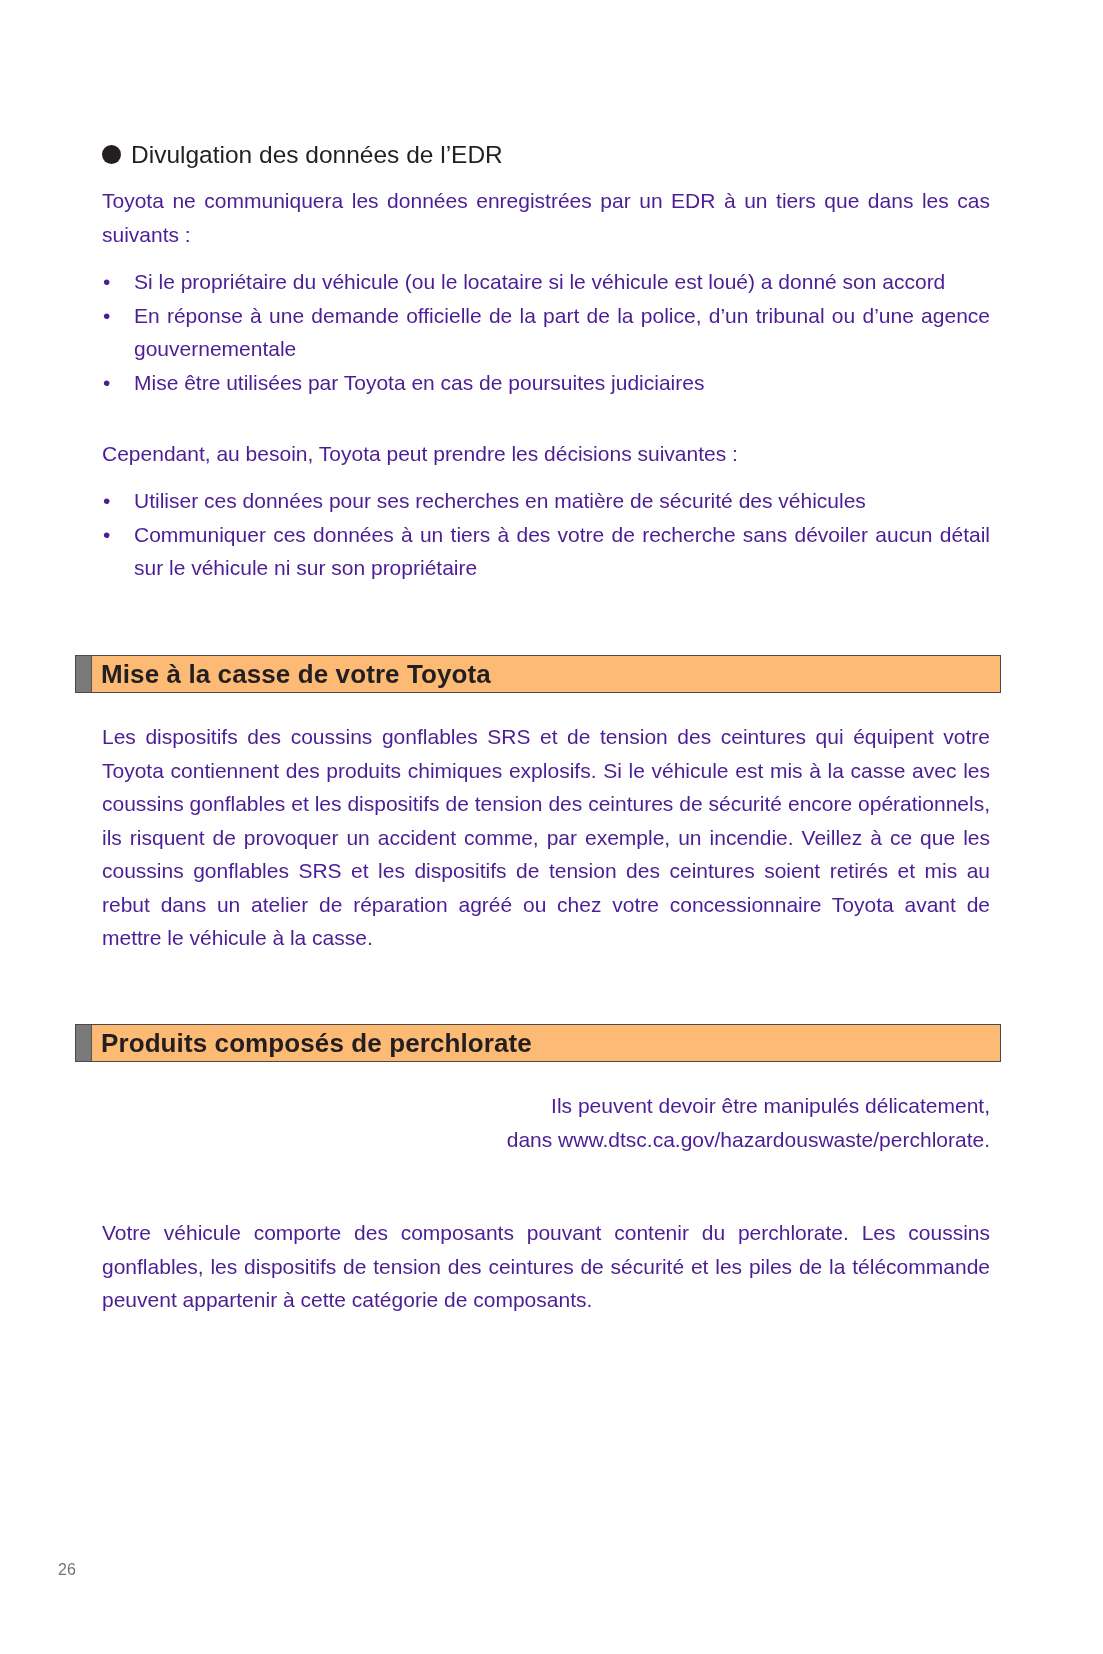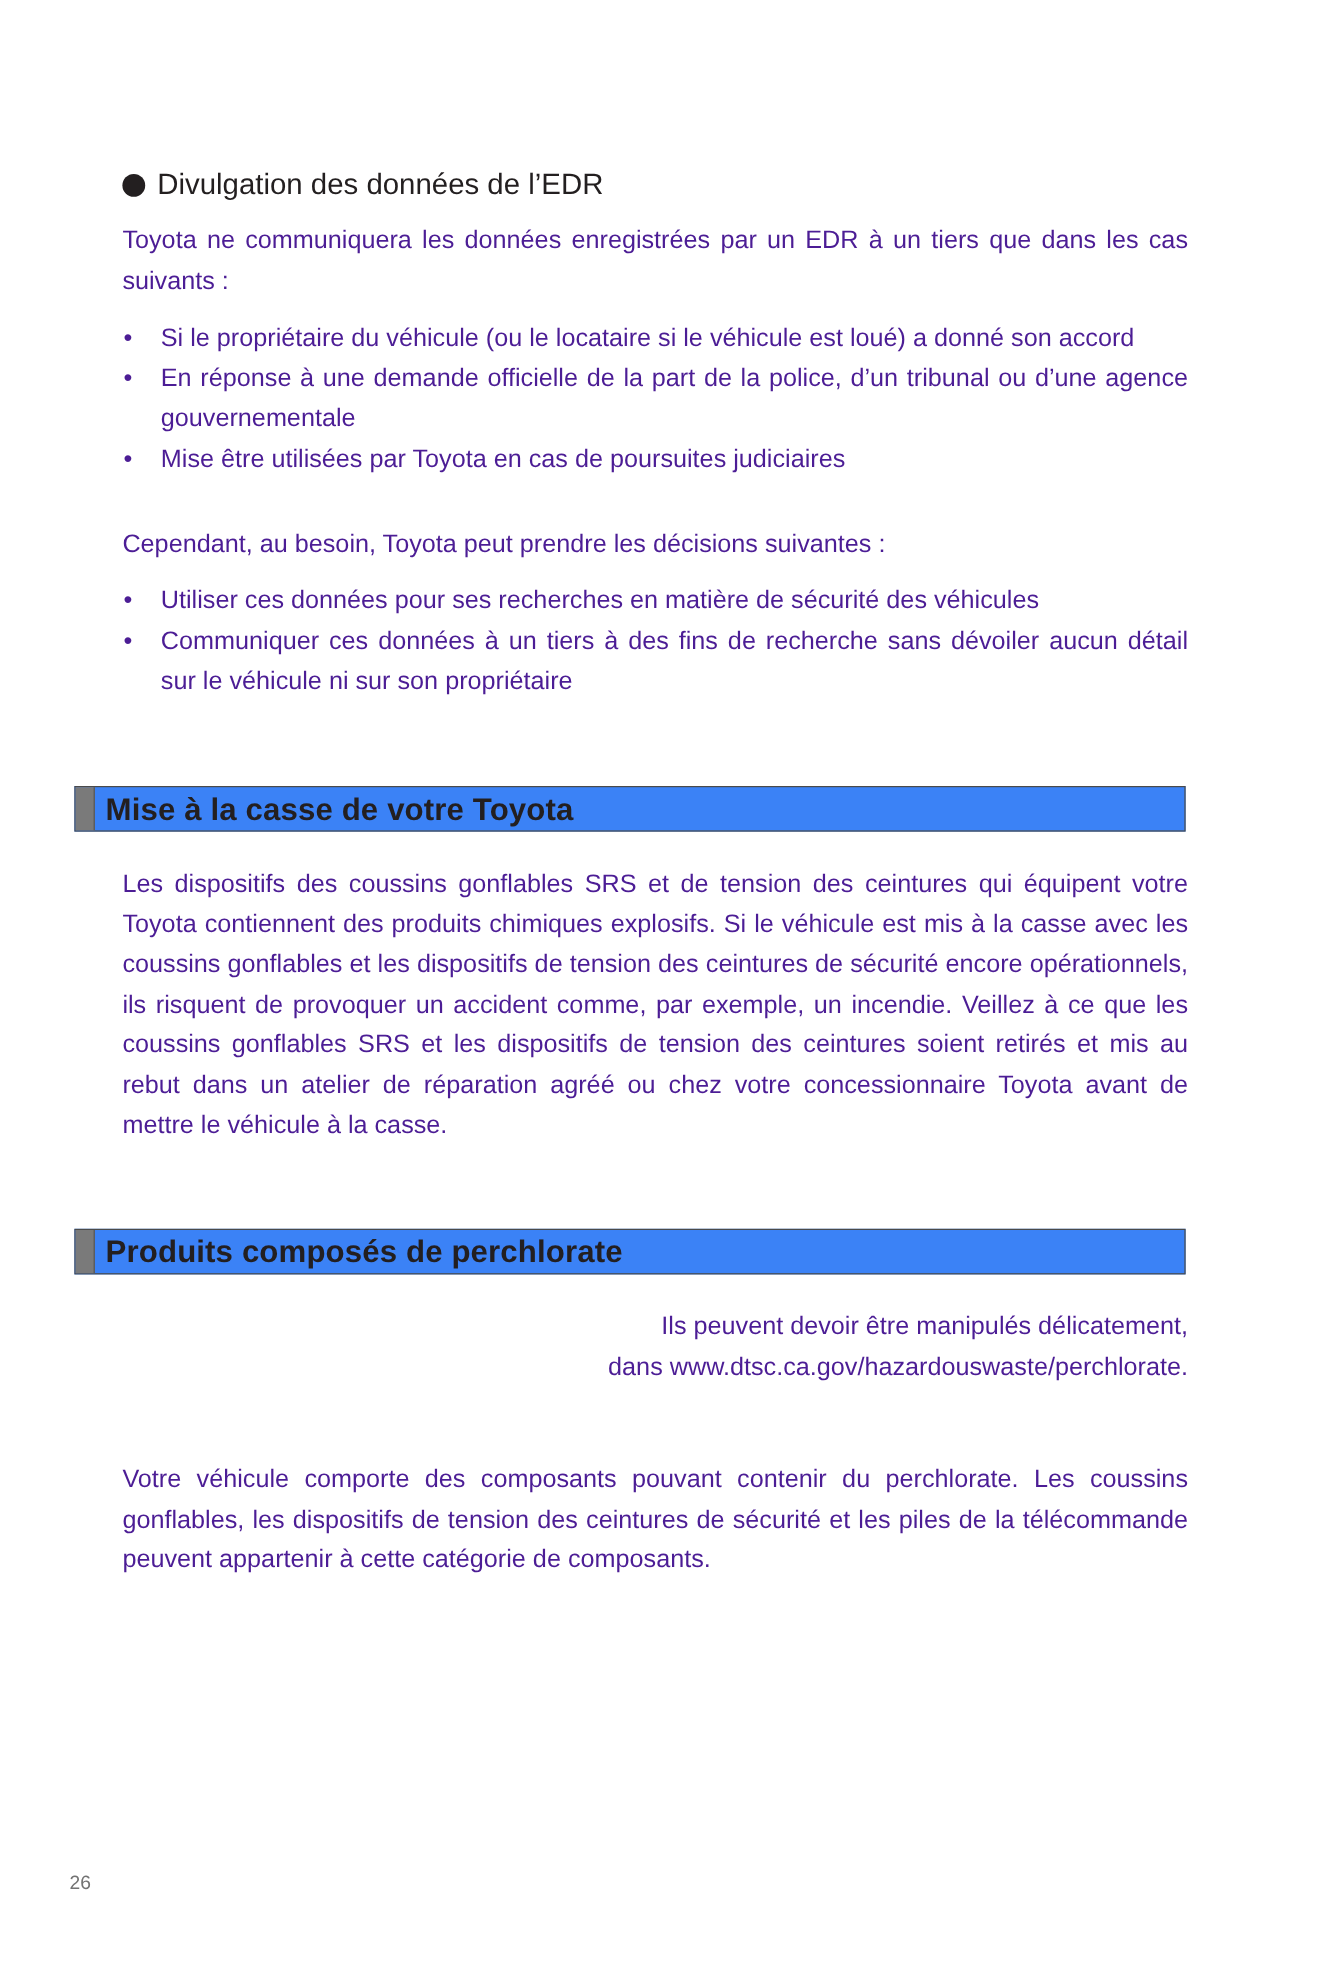--- a/index.html
+++ b/index.html
@@ -21,22 +21,22 @@
       display: inline-block; width: 19px; height: 19px; border-radius: 50%;
       background: #231f20; margin-right: 10px;
     }
     .block { position: absolute; left: 102px; width: 888px; }
     .bullets { list-style: none; margin: 0; padding: 0; }
     .bullets li { position: relative; padding-left: 32px; }
     .bullets li::before {
       content: "\2022"; position: absolute; left: 1px; top: 0;
     }
     .section-head {
-      position: absolute; left: 62px; width: 926px; height: 38px;
-      border: 1.5px solid #4a4a4a; box-sizing: border-box; background: #3b82f6;
+      position: absolute; left: 75px; width: 926px; height: 38px;
+      border: 1.5px solid #4a4a4a; box-sizing: border-box; background: #fdba74;
       display: flex; align-items: center;
     }
     .section-head .bar {
       width: 15px; height: 100%; background: #7a7a7a; border-right: 1px solid #555;
     }
     .section-head .title {
       font-weight: bold; font-size: 26px; padding-left: 9px; color: #231f20;
       letter-spacing: 0.1px;
     }
     .page-num {
@@ -59,21 +59,21 @@
   <ul class="block text bullets justify-last" style="top:265px;">
     <li>Si le propriétaire du véhicule (ou le locataire si le véhicule est loué) a donné son accord</li>
     <li>En réponse à une demande officielle de la part de la police, d’un tribunal ou d’une agence gouvernementale</li>
     <li>Mise être utilisées par Toyota en cas de poursuites judiciaires</li>
   </ul>
 
   <div class="block text" style="top:437px;">Cependant, au besoin, Toyota peut prendre les décisions suivantes :</div>
 
   <ul class="block text bullets justify-last" style="top:484px;">
     <li>Utiliser ces données pour ses recherches en matière de sécurité des véhi­cules</li>
-    <li>Communiquer ces données à un tiers à des fins de recherche sans dévoi­ler aucun détail sur le véhicule ni sur son propriétaire</li>
+    <li>Communiquer ces données à un tiers à des votre de recherche sans dévoi­ler aucun détail sur le véhicule ni sur son propriétaire</li>
   </ul>
 
   <div class="section-head" style="top:655px;">
     <span class="bar"></span>
     <span class="title">Mise à la casse de votre Toyota</span>
   </div>
 
   <div class="block text justify-last" style="top:720px;">Les dispositifs des coussins gonflables SRS et de tension des ceintures qui équipent votre Toyota contiennent des produits chimiques explosifs. Si le véhicule est mis à la casse avec les coussins gonflables et les dispositifs de tension des ceintures de sécurité encore opérationnels, ils risquent de pro­voquer un accident comme, par exemple, un incendie. Veillez à ce que les coussins gonflables SRS et les dispositifs de tension des ceintures soient retirés et mis au rebut dans un atelier de réparation agréé ou chez votre con­cessionnaire Toyota avant de mettre le véhicule à la casse.</div>
 
   <div class="section-head" style="top:1024px;">

